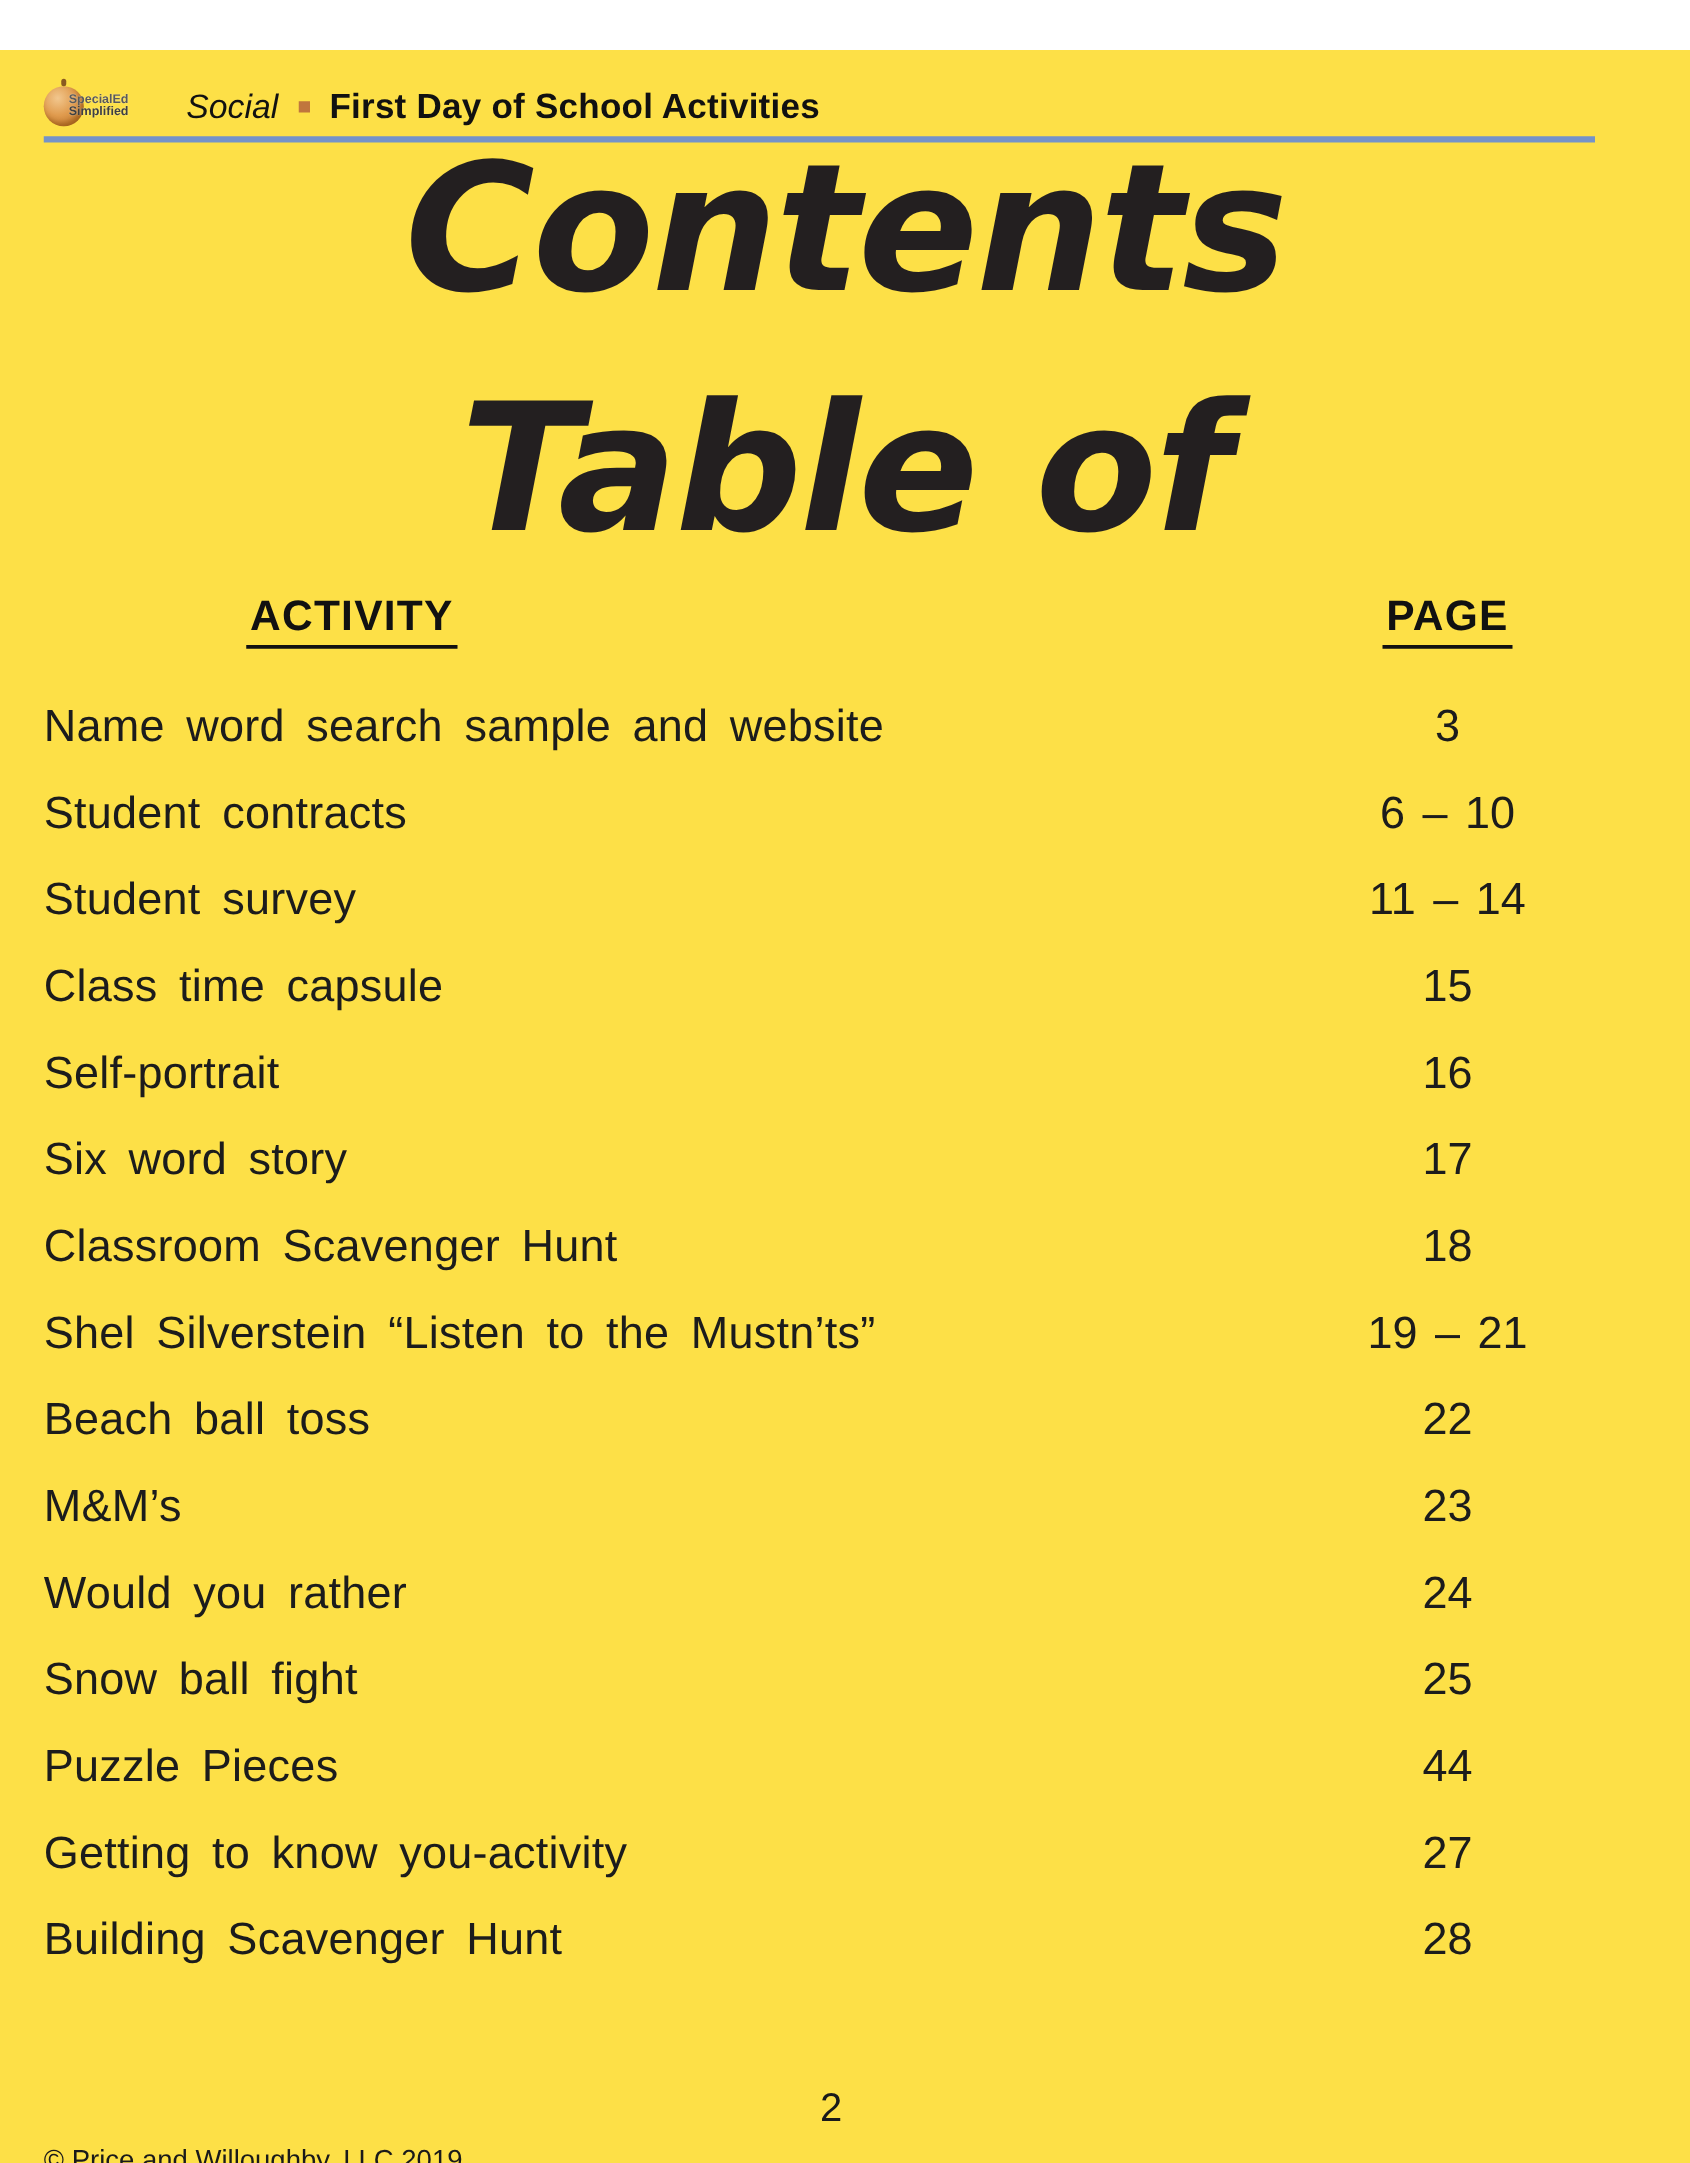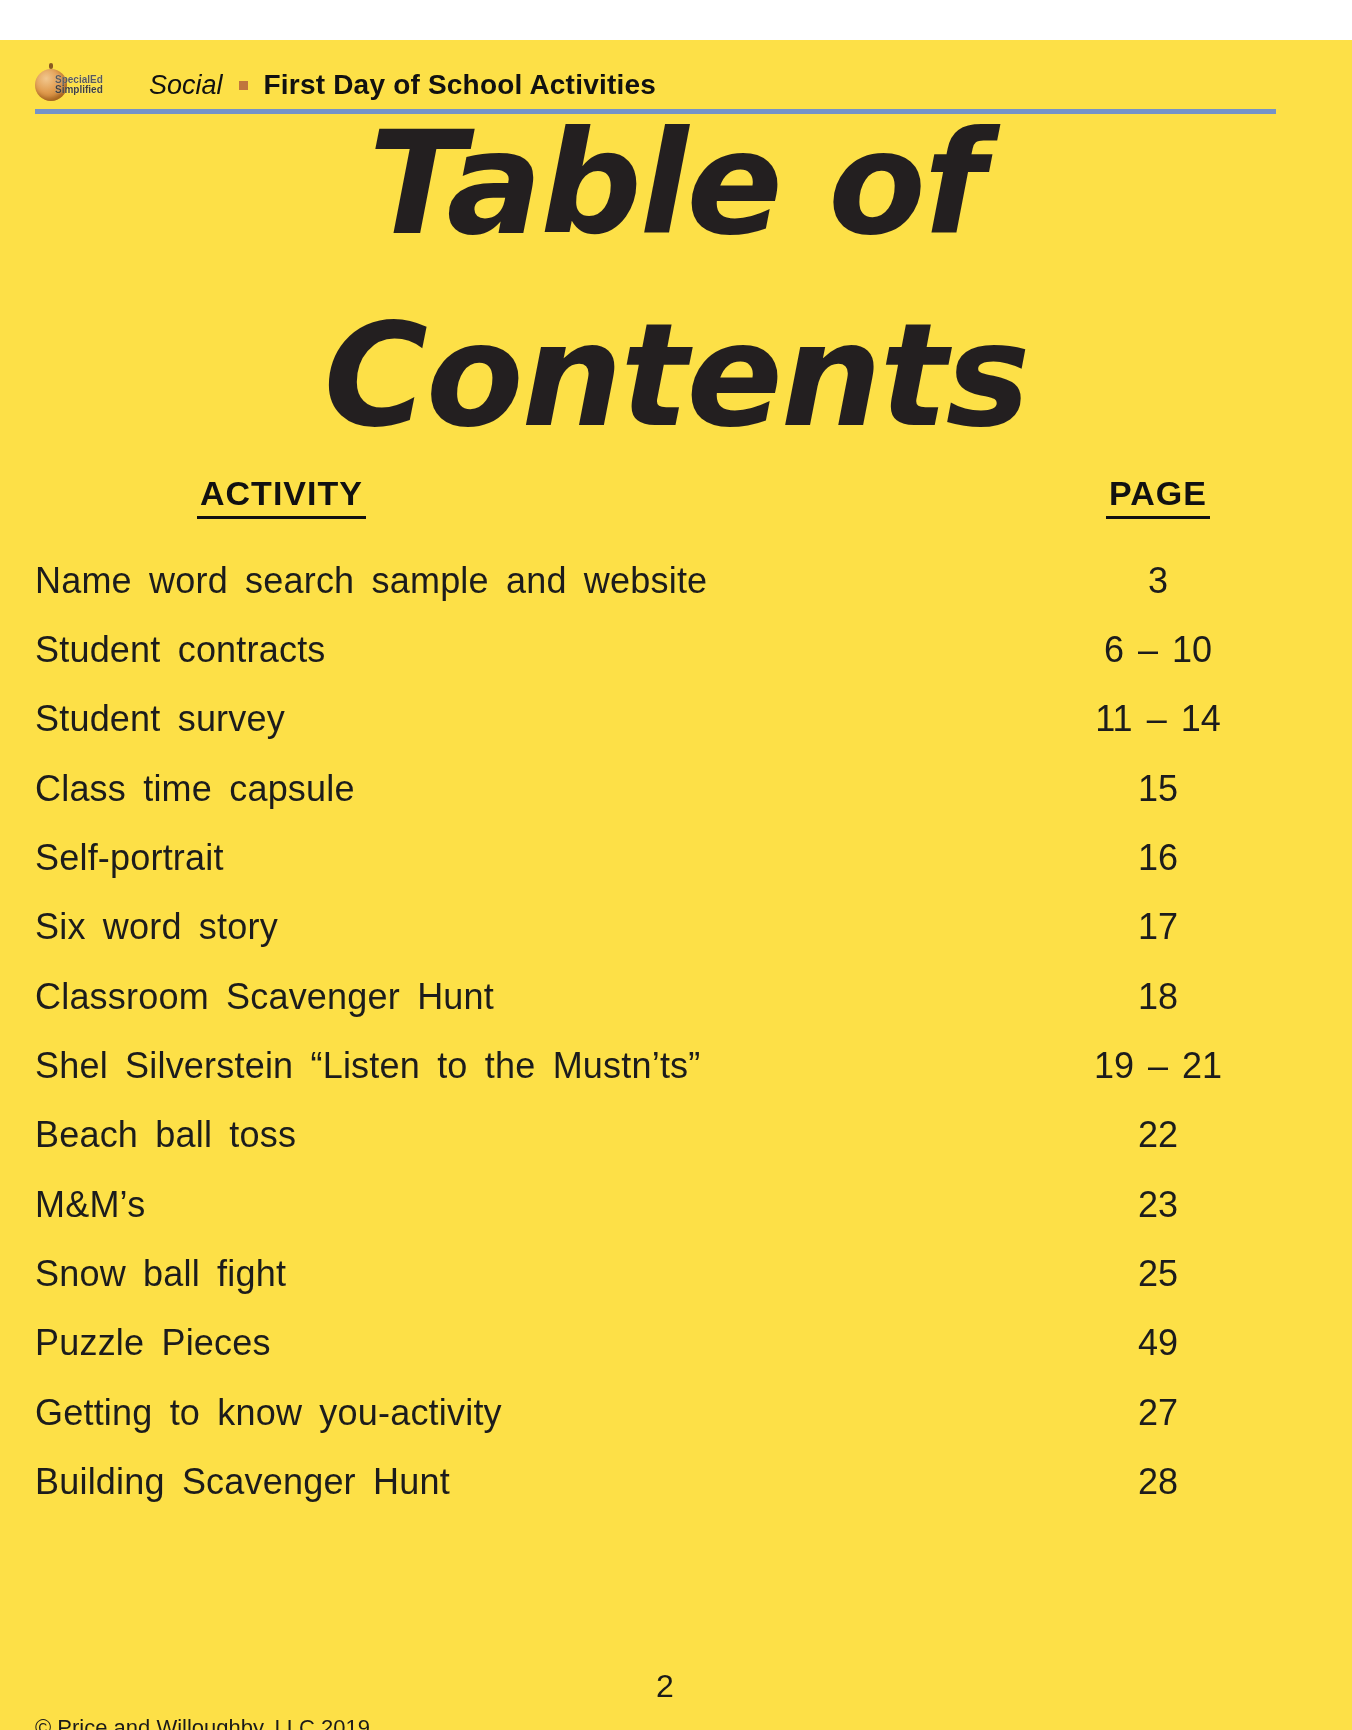--- a/index.html
+++ b/index.html
@@ -180,22 +180,22 @@
         <span class="l2">Simplified</span>
       </span>
     </div>
     <span class="header-category">Social</span>
     <span class="header-bullet"></span>
     <span class="header-title">First Day of School Activities</span>
   </div>
   <div class="header-rule"></div>
 
   <div class="big-title">
+    <div>Contents</div>
     <div>Table of</div>
-    <div>Contents</div>
   </div>
 
   <div class="toc-head">
     <div class="activity-head-wrap">
       <span class="col-head activity-head">ACTIVITY</span>
     </div>
     <div class="page-col-head">
       <span class="col-head">PAGE</span>
     </div>
   </div>
@@ -245,29 +245,33 @@
     <div class="toc-row">
       <span class="toc-activity">Beach ball toss</span>
       <span class="toc-page">22</span>
     </div>
 
     <div class="toc-row">
       <span class="toc-activity">M&amp;M’s</span>
       <span class="toc-page">23</span>
     </div>
 
+    <div class="toc-row">
+      <span class="toc-activity">Would you rather</span>
+      <span class="toc-page">24</span>
+    </div>
 
     <div class="toc-row">
       <span class="toc-activity">Snow ball fight</span>
       <span class="toc-page">25</span>
     </div>
 
     <div class="toc-row">
       <span class="toc-activity">Puzzle Pieces</span>
-      <span class="toc-page">49</span>
+      <span class="toc-page">44</span>
     </div>
 
     <div class="toc-row">
       <span class="toc-activity">Getting to know you-activity</span>
       <span class="toc-page">27</span>
     </div>
 
     <div class="toc-row">
       <span class="toc-activity">Building Scavenger Hunt</span>
       <span class="toc-page">28</span>

